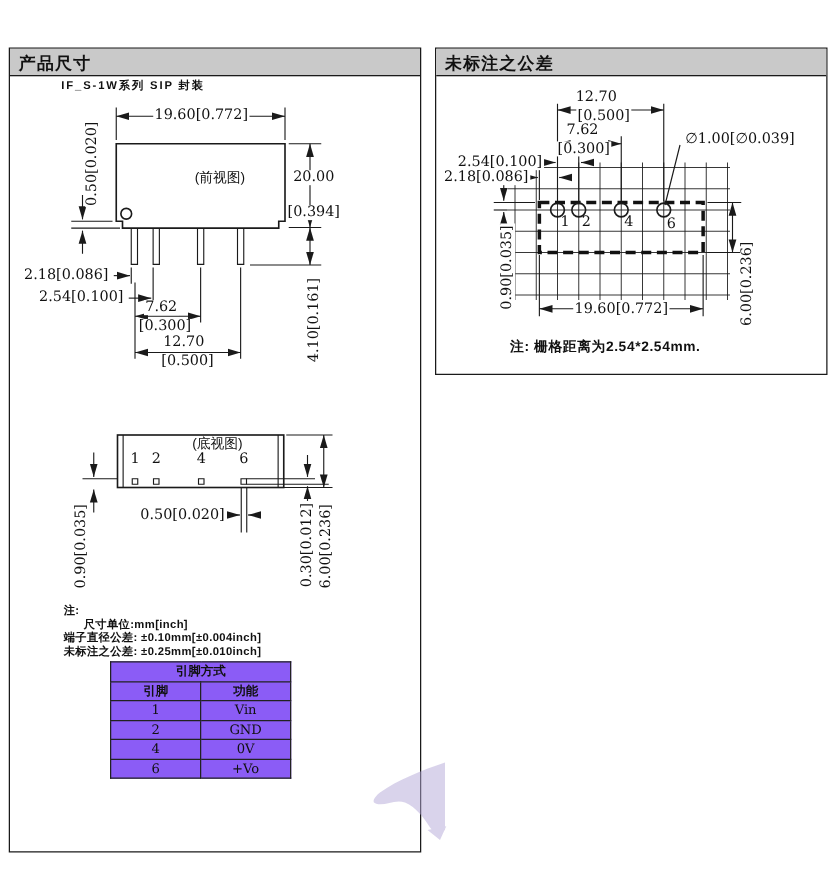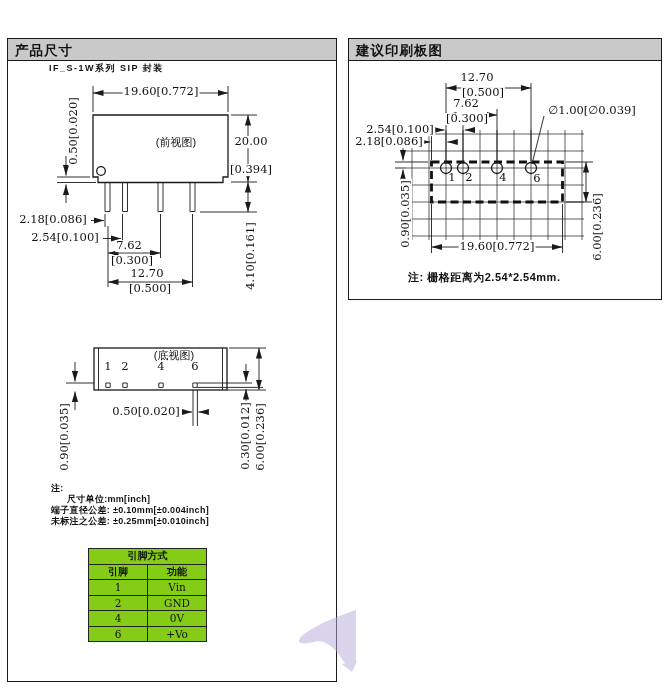--- a/index.html
+++ b/index.html
@@ -22,37 +22,37 @@
     font:11.5px "DejaVu Serif",serif;color:#111;background:#fff;padding:0 1px;line-height:1.02;
   }
   .rot{transform:translate(-50%,-50%) rotate(-90deg);background:#fff;}
   .cn{
     position:absolute;z-index:10;white-space:nowrap;transform:translate(-50%,-50%);
     font:11px "Liberation Sans",sans-serif;color:#111;background:transparent;margin-left:14px;
   }
   .subtitle{font:bold 9px "Liberation Sans",sans-serif;letter-spacing:1.5px;}
   .note-line{font:600 9px "Liberation Sans",sans-serif;letter-spacing:0.3px;}
   .pcb-note{font:600 11px "Liberation Sans",sans-serif;letter-spacing:0.5px;}
-  .pintable{position:absolute;left:88px;top:548px;width:119px;border-collapse:collapse;z-index:10;background:#84cc16;table-layout:fixed;}
+  .pintable{position:absolute;left:88px;top:529px;width:145px;border-collapse:collapse;z-index:10;background:#8b5cf6;table-layout:fixed;}
   .pintable td{border:1px solid #222;text-align:center;font:600 10px "Liberation Sans",sans-serif;height:14.5px;padding:0;}
   .pintable td.lat{font:10.5px "DejaVu Serif",serif;font-weight:normal;}
   .pintable td.tt{font-weight:bold;}
   #watermark{position:absolute;z-index:20;pointer-events:none;}
 </style>
 </head>
 <body>
 
 <div class="panel" style="left:7px;top:38px;width:330px;height:644px;">
   <div class="panel-header">
     <span>产品尺寸</span>
   </div>
 </div>
 <div class="panel" style="left:348px;top:38px;width:314px;height:262px;">
   <div class="panel-header">
-    <span>建议印刷板图</span>
+    <span>未标注之公差</span>
   </div>
 </div>
 
 <svg id="linework" width="669" height="700" viewBox="0 0 669 700">
   <defs>
     <marker id="arr" markerUnits="userSpaceOnUse" markerWidth="11" markerHeight="8" refX="10.5" refY="4" orient="auto-start-reverse">
       <path d="M0,0.9 L10.5,4 L0,7.1 Z" fill="#1a1a1a"></path>
     </marker>
   </defs>
 

